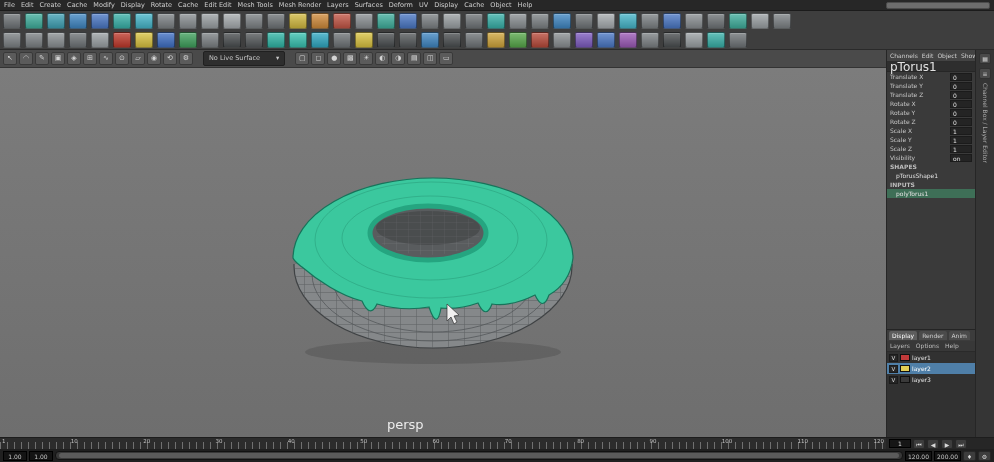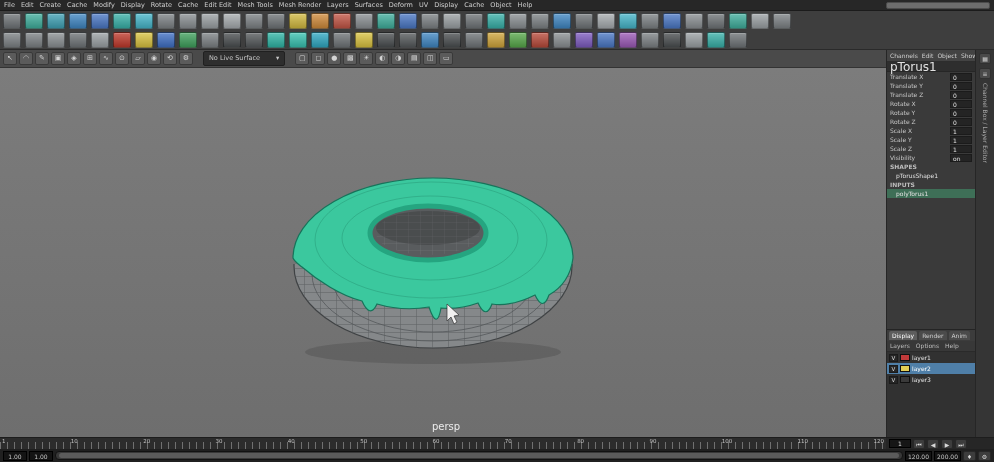--- a/index.html
+++ b/index.html
@@ -27,21 +27,21 @@
     border-bottom:1px solid #333;display:flex;align-items:center;gap:2px;padding:0 3px}
   .vt-icon{width:14px;height:13px;flex:0 0 auto;background:#5b5b5b;border:1px solid #393939;
     border-radius:2px;color:#d4d4d4;font-size:7px;line-height:11px;text-align:center}
   .vt-dropdown{height:15px;background:#2e2e2e;border:1px solid #202020;border-radius:2px;
     color:#c8c8c8;font-size:6.5px;line-height:11px;padding:0 5px;display:flex;gap:16px;
     align-items:center;margin:0 8px;white-space:nowrap}
 
   
   #viewport{position:absolute;top:68px;left:0;width:886px;height:369px;
     background:linear-gradient(#7c7c7c,#6e6e6e);overflow:hidden}
-  #camera-label{position:absolute;left:432px;bottom:5px;font-size:10px;color:#ececec}
+  #camera-label{position:absolute;left:387px;bottom:5px;font-size:13px;color:#ececec}
 
   
   #right-panel{position:absolute;top:50px;left:886px;width:89px;height:387px;background:#3a3a3a;
     border-left:1px solid #262626;color:#ccc;overflow:hidden}
   #cb-tabs{display:flex;gap:4px;padding:2px 3px;background:#434343;border-bottom:1px solid #2d2d2d}
   .cb-tab{font-size:6px;color:#d0d0d0;white-space:nowrap}
   #cb-object{height:10px;line-height:10px;padding:0 3px;background:#2e2e2e;color:#e2e2e2;
     font-size:12px;border-bottom:1px solid #262626}
   .ch-row{display:flex;justify-content:space-between;align-items:center;height:9px;padding:0 3px}
   .ch-label{font-size:6px;color:#c6c6c6;white-space:nowrap}

